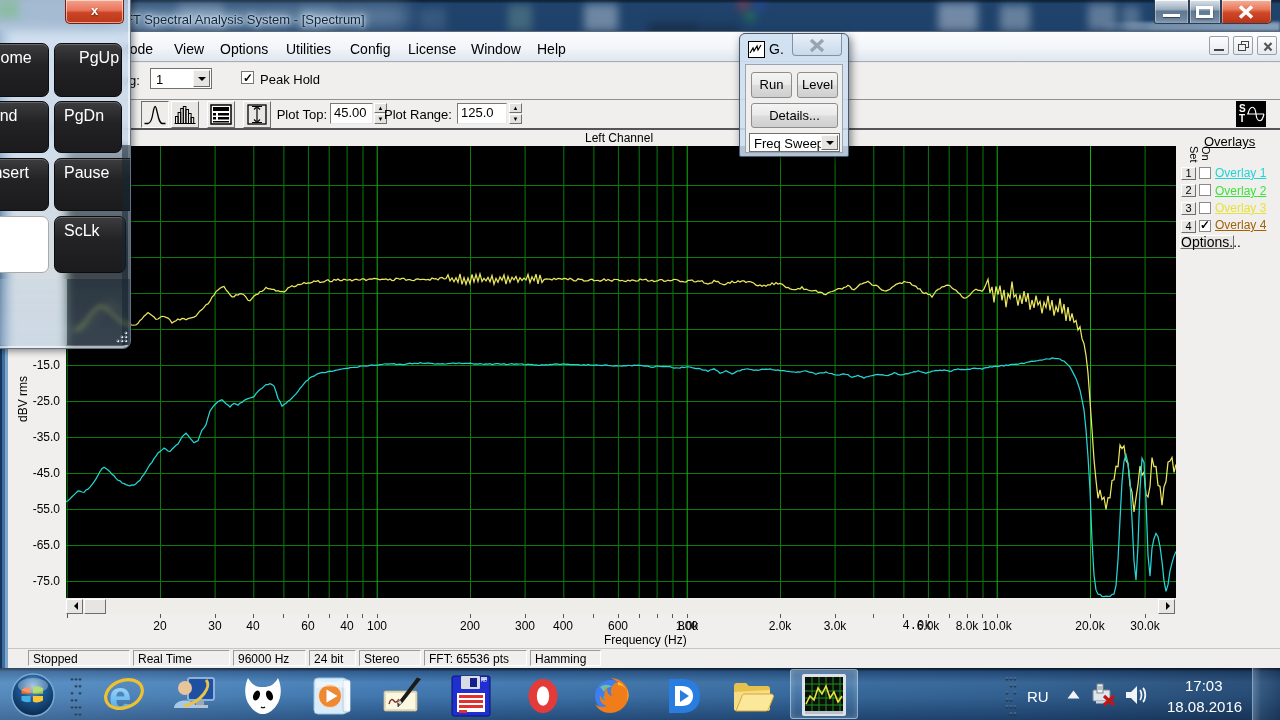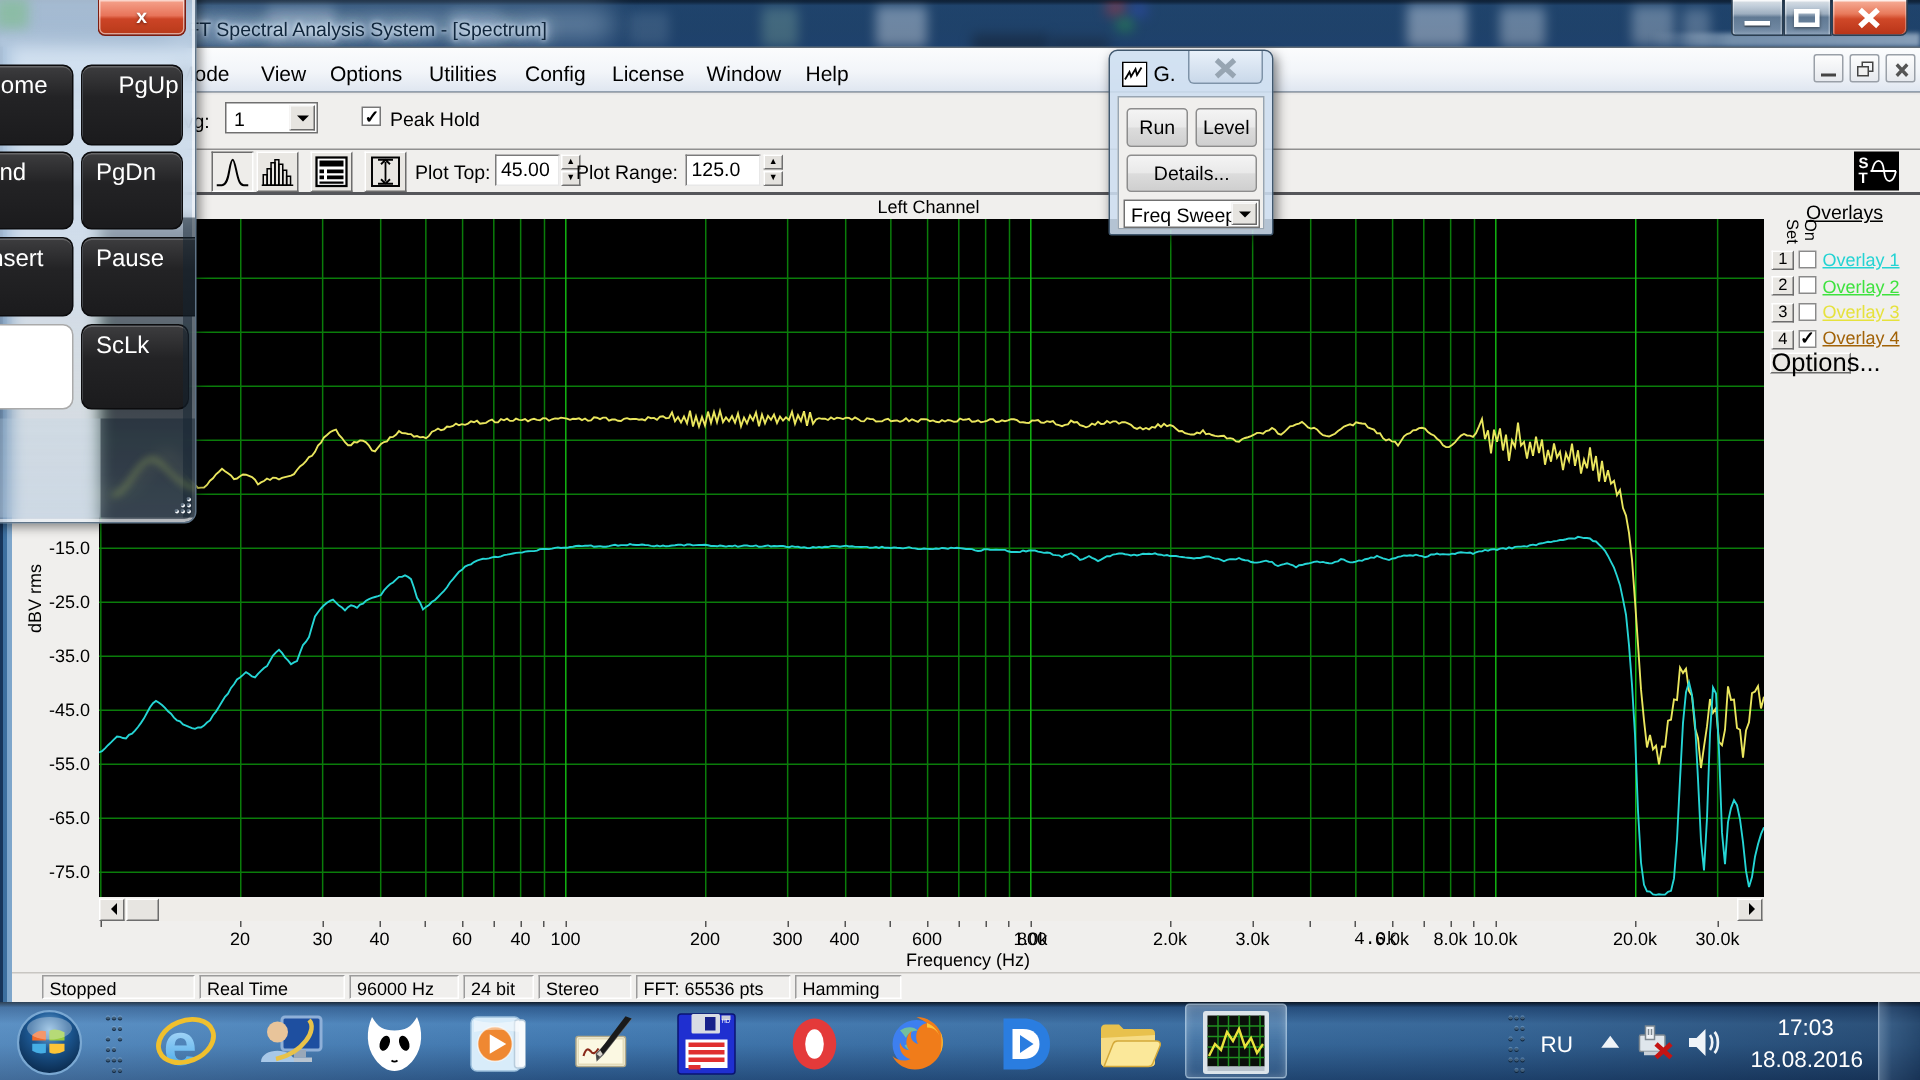--- a/index.html
+++ b/index.html
@@ -260,21 +260,21 @@
 <div class="ovbtn" style="left:1173px;top:54px;">2</div>
 <div class="ovcb" style="left:1191px;top:54px;"></div>
 <div class="ovlab" style="left:1207px;top:54px;color:#3ee23e;">Overlay 2</div>
 <div class="ovbtn" style="left:1173px;top:72px;">3</div>
 <div class="ovcb" style="left:1191px;top:72px;"></div>
 <div class="ovlab" style="left:1207px;top:71px;color:#e6e23c;">Overlay 3</div>
 <div class="ovbtn" style="left:1173px;top:90px;">4</div>
 <div class="ovcb" style="left:1191px;top:90px;"></div>
 <div class="check" style="left:1192px;top:90px;">✓</div>
 <div class="ovlab" style="left:1207px;top:88px;color:#a16207;">Overlay 4</div>
-<div class="ovbtn" style="left:1172px;top:105px;width:54px;height:14px;font-size:17px;line-height:12px;">Options...</div>
+<div class="ovbtn" style="left:1172px;top:105px;width:54px;height:14px;font-size:14px;line-height:12px;">Options...</div>
 </div>
 <div id="leftborder"></div>
 <div id="statusbar"></div>
 <div class="spanel" style="left:28px;top:650px;position:absolute;width:102px;z-index:3;">Stopped</div>
 <div class="spanel" style="left:133px;top:650px;position:absolute;width:97px;z-index:3;">Real Time</div>
 <div class="spanel" style="left:233px;top:650px;position:absolute;width:73px;z-index:3;">96000 Hz</div>
 <div class="spanel" style="left:309px;top:650px;position:absolute;width:47px;z-index:3;">24 bit</div>
 <div class="spanel" style="left:359px;top:650px;position:absolute;width:62px;z-index:3;">Stereo</div>
 <div class="spanel" style="left:424px;top:650px;position:absolute;width:103px;z-index:3;">FFT: 65536 pts</div>
 <div class="spanel" style="left:530px;top:650px;position:absolute;width:71px;z-index:3;">Hamming</div>

